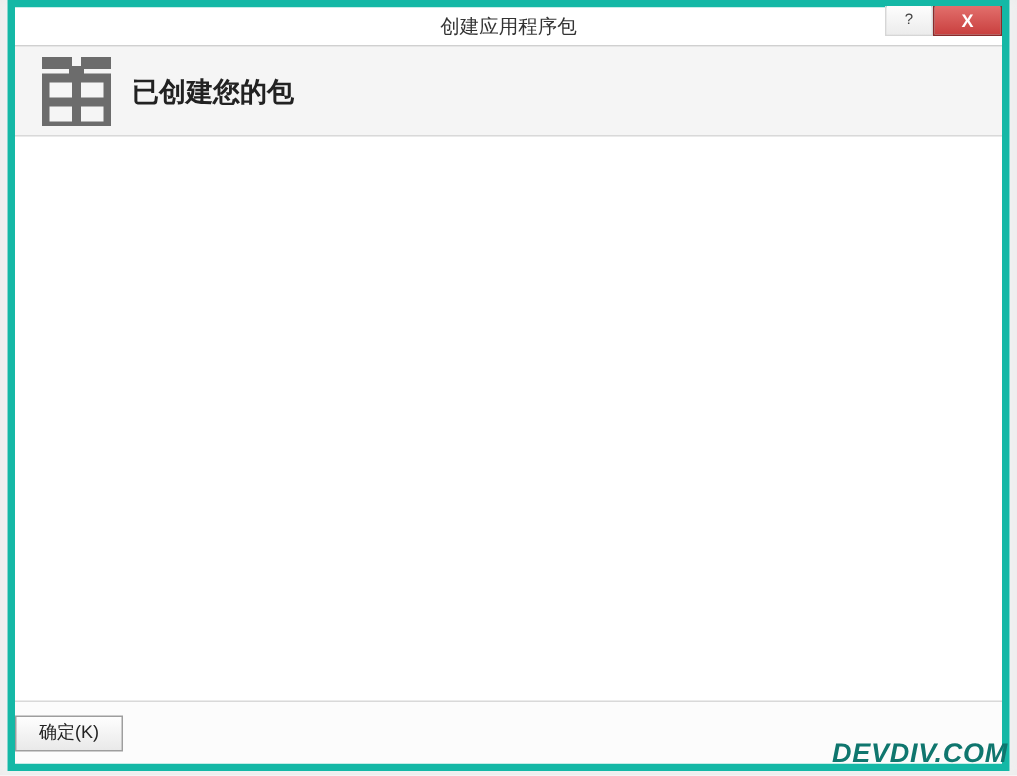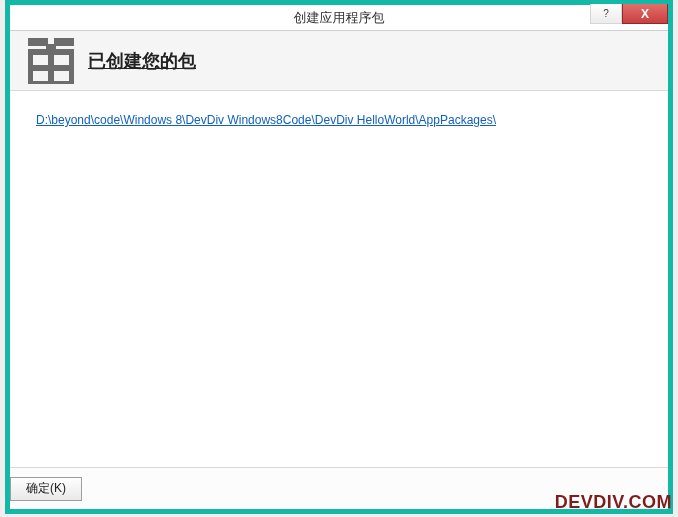--- a/index.html
+++ b/index.html
@@ -81,21 +81,20 @@
       display: flex;
       align-items: center;
       padding-left: 18px;
       gap: 14px;
     }
     .pkg-icon { width: 46px; height: 46px; display: block; }
     .header-text {
       font-size: 18px;
       font-weight: bold;
       color: #222;
-      text-decoration: underline;
     }
     .content {
       flex: 1;
       padding: 22px 26px;
       color: #333;
       font-size: 12px;
       overflow: auto;
     }
     .content .msg {
       margin-bottom: 14px;
@@ -123,22 +122,23 @@
       background: linear-gradient(#fefefe,#e9e9e9);
       border: 1px solid #9e9e9e;
       cursor: pointer;
       color: #222;
     }
     .watermark {
       position: absolute;
       right: 6px; bottom: 4px;
       font-family: Impact, Arial Black, sans-serif;
       font-weight: 900;
+      font-style: italic;
       font-size: 18px;
-      color: #7f1d1d;
+      color: #0f766e;
       letter-spacing: .5px;
       pointer-events: none;
     }
   </style>
 </head>
 <body>
 
 <div class="bg-blur"></div>
 <div class="bg-topleft"></div>
 <div class="bg-topbtn"></div>
@@ -165,21 +165,20 @@
         <rect x="18" y="6" width="10" height="6" fill="#6c6c6c"></rect>
         <rect x="2" y="14" width="42" height="32" fill="none" stroke="#6c6c6c" stroke-width="6"></rect>
         <rect x="20" y="14" width="6" height="32" fill="#6c6c6c"></rect>
         <rect x="2" y="27" width="42" height="6" fill="#6c6c6c"></rect>
       </svg>
     </span>
     <div class="header-text">已创建您的包</div>
   </div>
 
   <div class="content">
-    <a class="path-link">D:\beyond\code\Windows 8\DevDiv Windows8Code\DevDiv HelloWorld\AppPackages\</a>
   </div>
 
   <div class="footer">
     <button class="btn">确定(K)</button>
   </div>
 
 </div>
 
 <div class="watermark">DEVDIV.COM</div>
 

